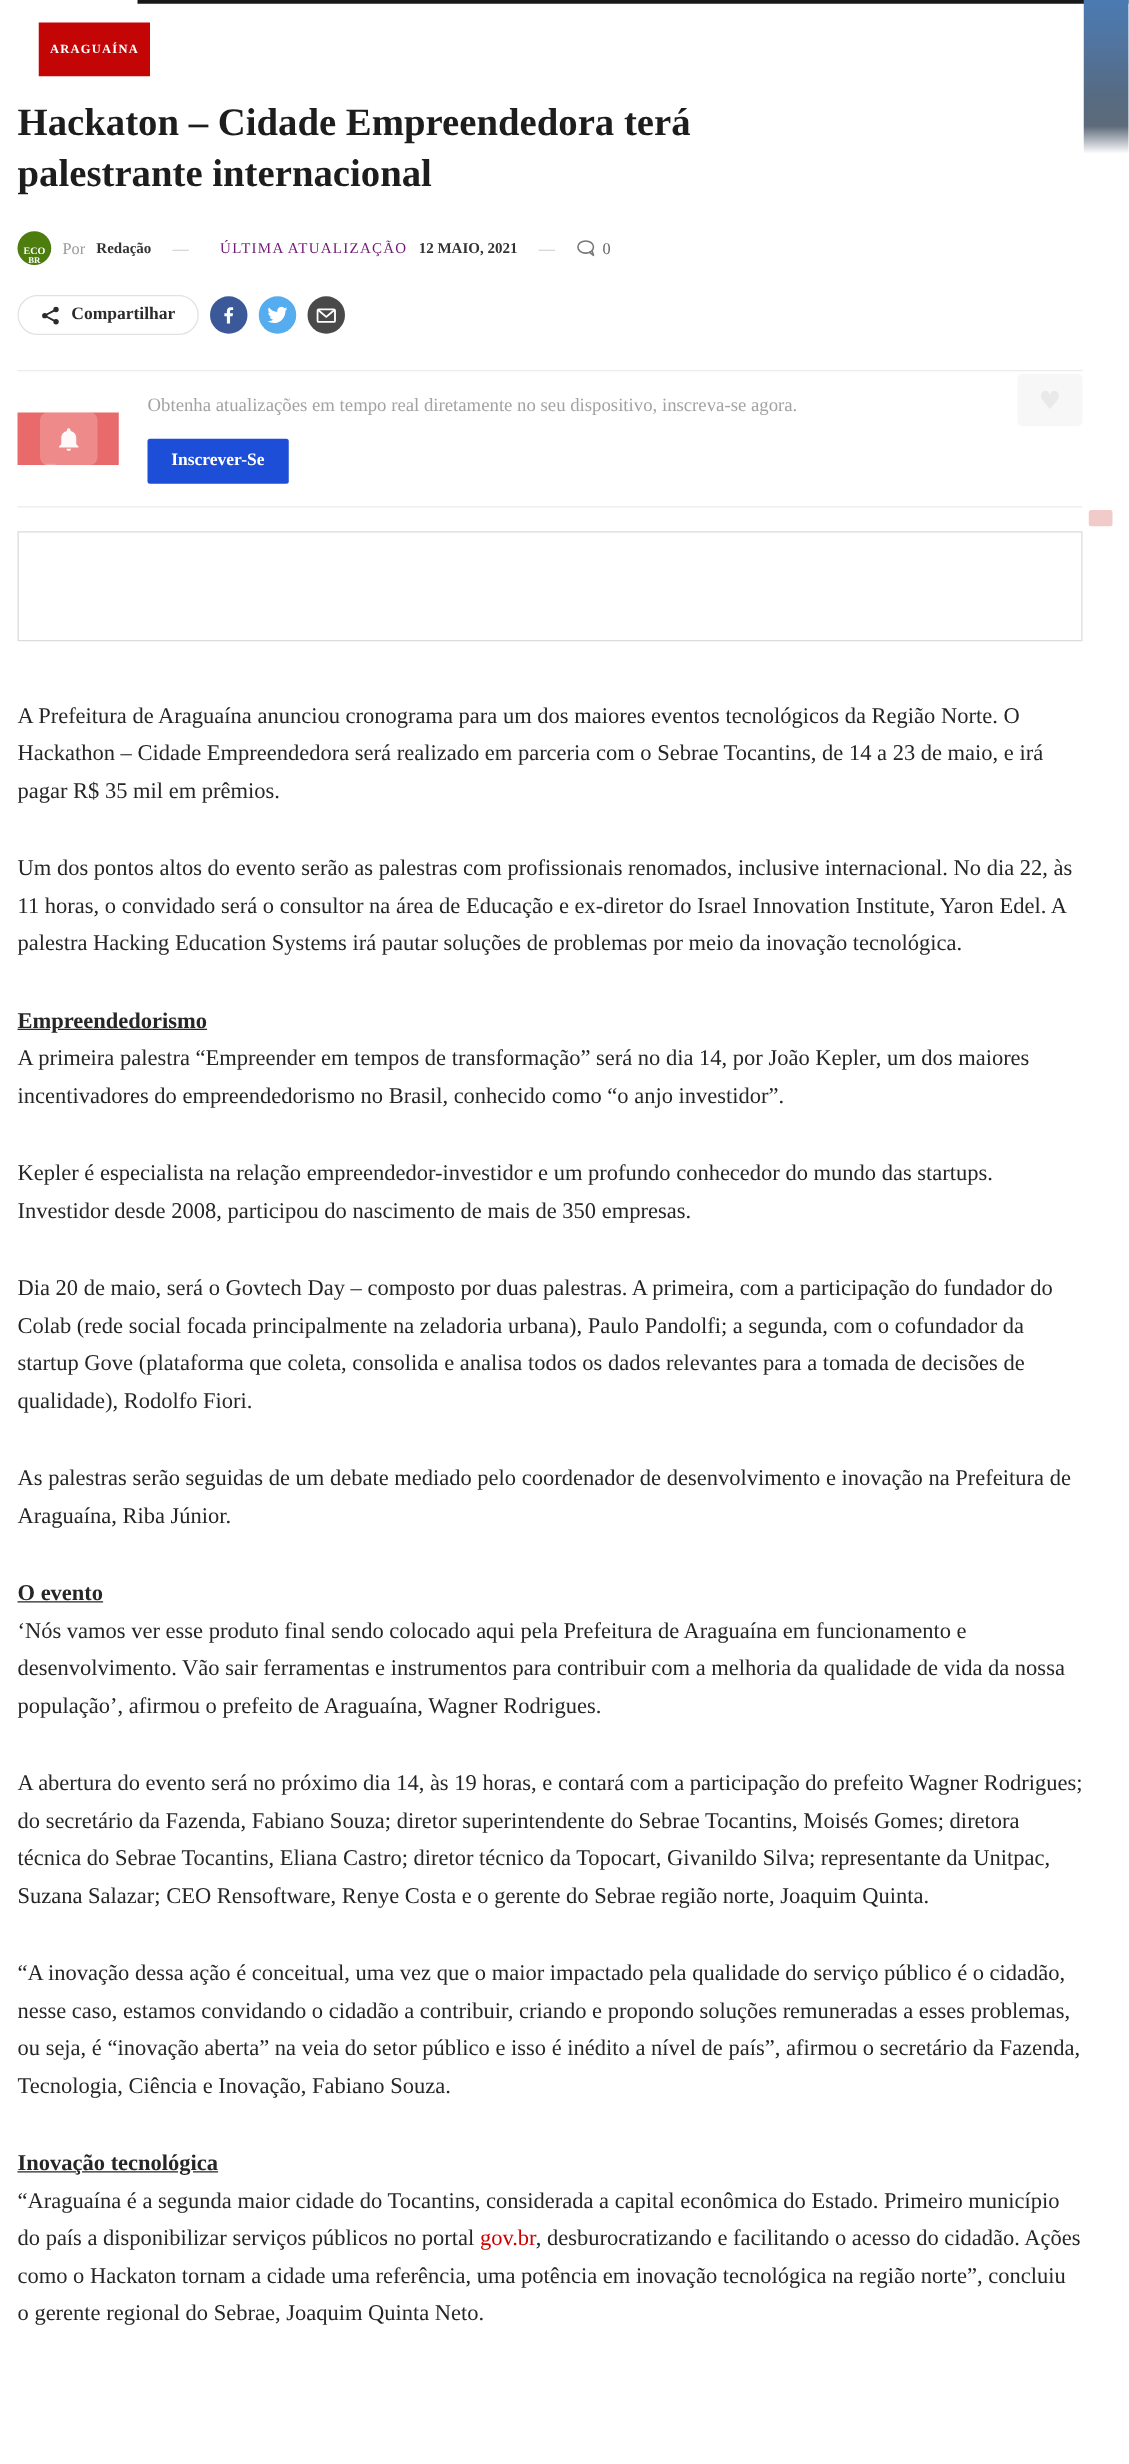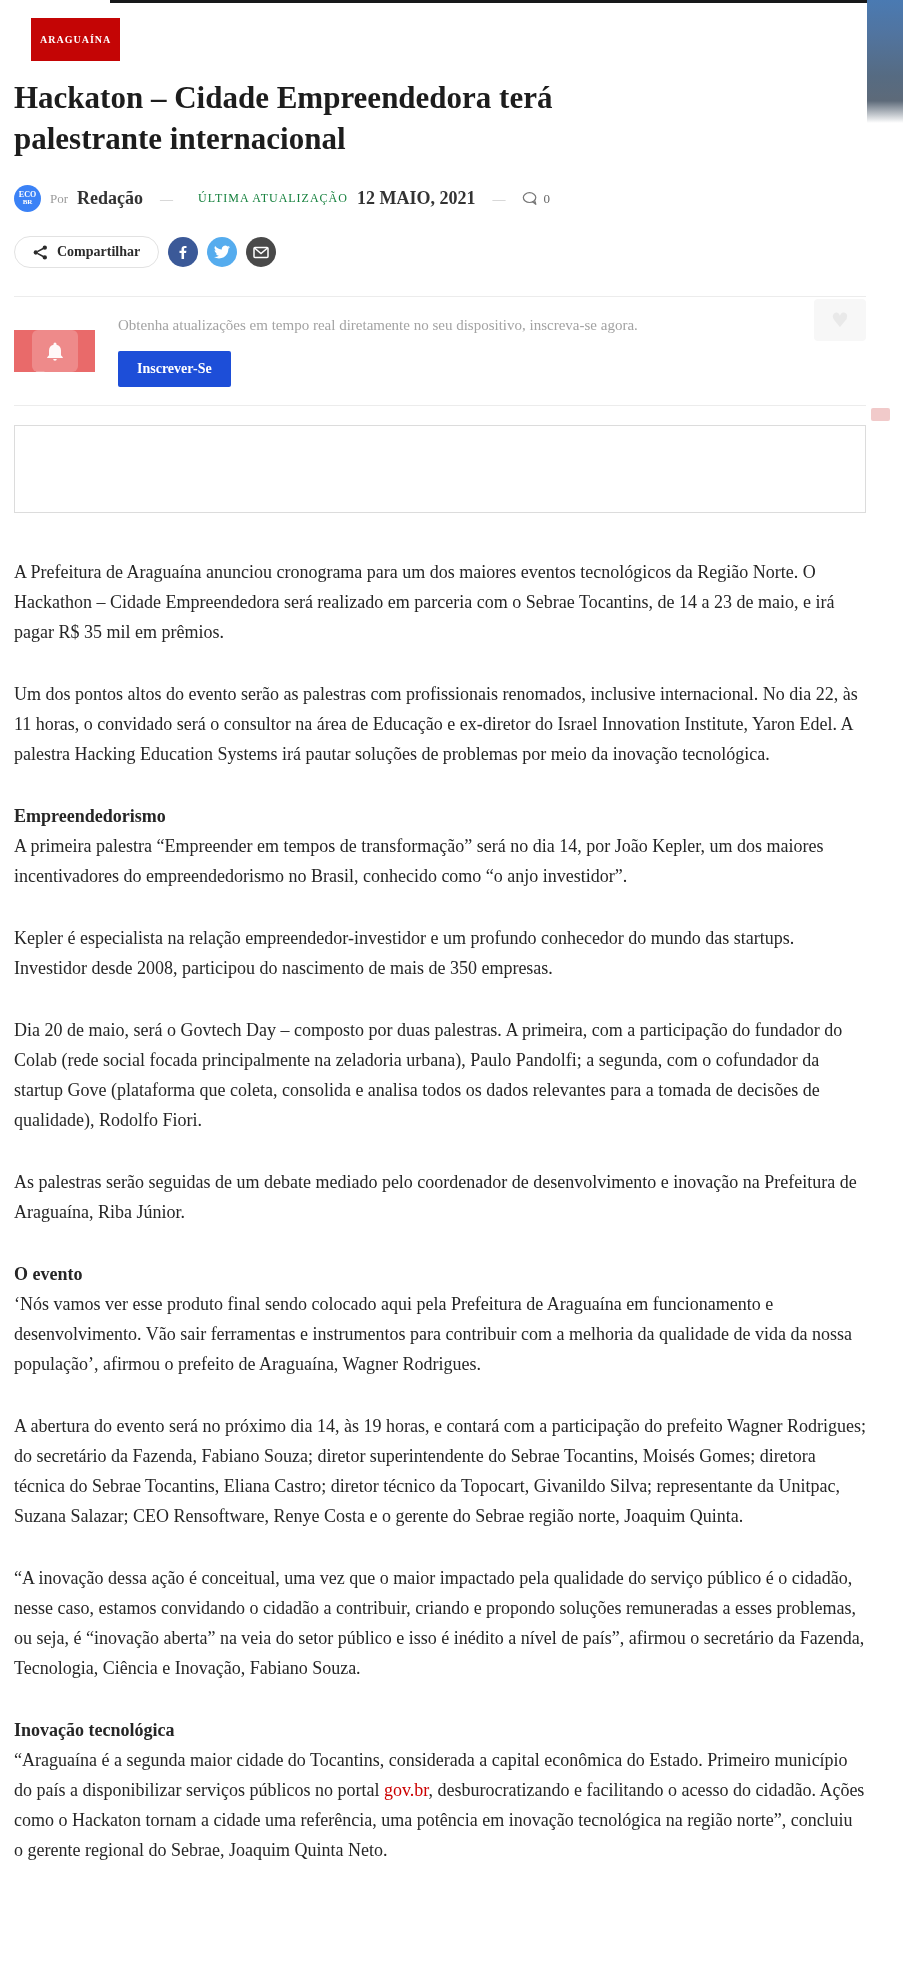--- a/index.html
+++ b/index.html
@@ -12,27 +12,27 @@
     background:linear-gradient(180deg,#4a7ab2 0%, #51749f 28%, #566b82 62%, #5d6a79 82%, rgba(120,130,142,0) 100%); }
 
   .container { position:relative; width:866px; padding-left:14px; }
 
   .badge { display:inline-block; margin:18px 0 0 17px; background:#c40505; color:#fff;
     font-size:10px; font-weight:bold; letter-spacing:1px; padding:16px 9px; text-decoration:none; }
 
   .title { margin-top:16px; max-width:680px; font-size:31px; line-height:41px; font-weight:bold; color:#1d1d1d; }
 
   .byline { margin-top:26px; display:flex; align-items:center; gap:9px; }
-  .avatar { width:27px; height:27px; border-radius:50%; background:#3b82f6; color:#fff;
-    display:flex; flex-direction:column; align-items:center; justify-content:center; line-height:1; cursor:pointer; }
+  .avatar { width:27px; height:27px; border-radius:50%; background:#4d7c0f; color:#fff;
+    display:flex; flex-direction:column; align-items:center; justify-content:flex-end; line-height:1; cursor:pointer; }
   .avatar .av1 { font-size:8px; font-weight:bold; }
   .avatar .av2 { font-size:7px; font-weight:bold; }
   .meta-light { color:#9b9b9b; font-size:13px; }
-  .meta-strong { color:#333; font-size:18px; font-weight:bold; text-decoration:none; }
-  .meta-caps { color:#15803d; font-size:12px; letter-spacing:1px; margin-left:8px; }
+  .meta-strong { color:#333; font-size:12px; font-weight:bold; text-decoration:none; }
+  .meta-caps { color:#701a75; font-size:12px; letter-spacing:1px; margin-left:8px; }
   .dash { color:#c4c4c4; font-size:13px; margin:0 8px; }
   .comments { display:inline-flex; align-items:center; gap:5px; color:#666; font-size:13px; text-decoration:none; }
 
   .share-row { margin-top:24px; display:flex; align-items:center; gap:9px; }
   .share-pill { display:inline-flex; align-items:flex-end; gap:9px; border:1px solid #e2e2e2; background:#fff;
     border-radius:17px; padding:7px 18px; font-family:"Liberation Serif", serif; font-size:14px; font-weight:bold;
     color:#2b2b2b; cursor:pointer; }
   .circle { width:30px; height:30px; border-radius:50%; display:flex; align-items:center; justify-content:center; cursor:pointer; }
   .fb { background:#3b5998; }
   .tw { background:#55acee; }
@@ -51,21 +51,21 @@
     font-size:14px; font-weight:bold; padding:10px 19px; border-radius:2px; cursor:pointer; display:inline-block; }
   .ghost-like { position:absolute; right:0; top:2px; width:52px; height:42px; background:#f7f7f7; border-radius:4px;
     display:flex; align-items:center; justify-content:center; color:#e9e9e9; font-size:20px;
     font-family:"DejaVu Sans", sans-serif; cursor:pointer; }
   .pink-chip { position:absolute; right:-24px; bottom:-16px; width:19px; height:13px; background:#f1caca; border-radius:2px; }
 
   .ad-box { margin-top:19px; height:88px; border:1px solid #dcdcdc; background:#fff; }
 
   .article-body { margin-top:44px; color:#262626; font-size:18px; line-height:30px; }
   .body-paragraph { margin:0 0 32px 0; }
-  .body-heading { margin:0; font-weight:bold; }
+  .body-heading { margin:0; font-weight:bold;text-decoration:underline; }
   .body-link { color:#cc0000; text-decoration:none; }
 
   svg { display:block; }
 </style>
 </head>
 <body>
 
 <div class="page">
   <div class="top-strip"></div>
   <div class="corner-img"></div>

